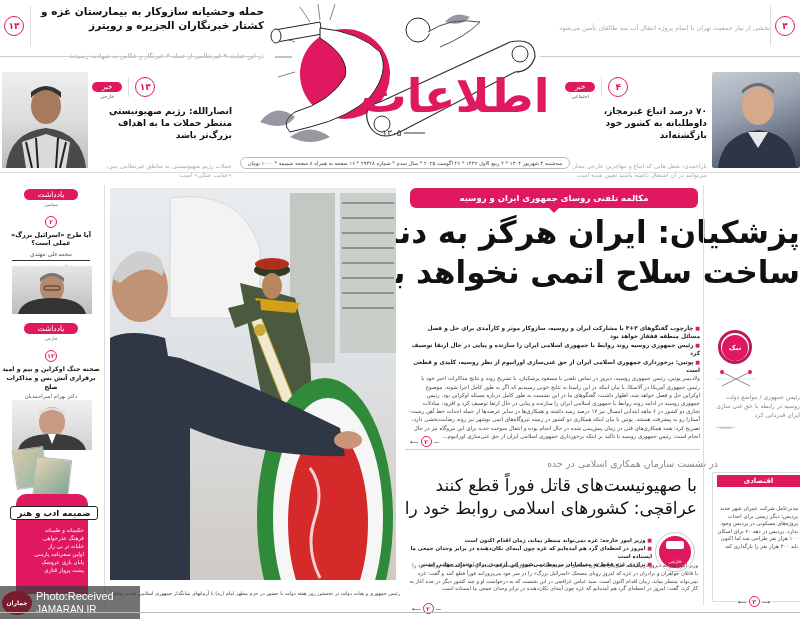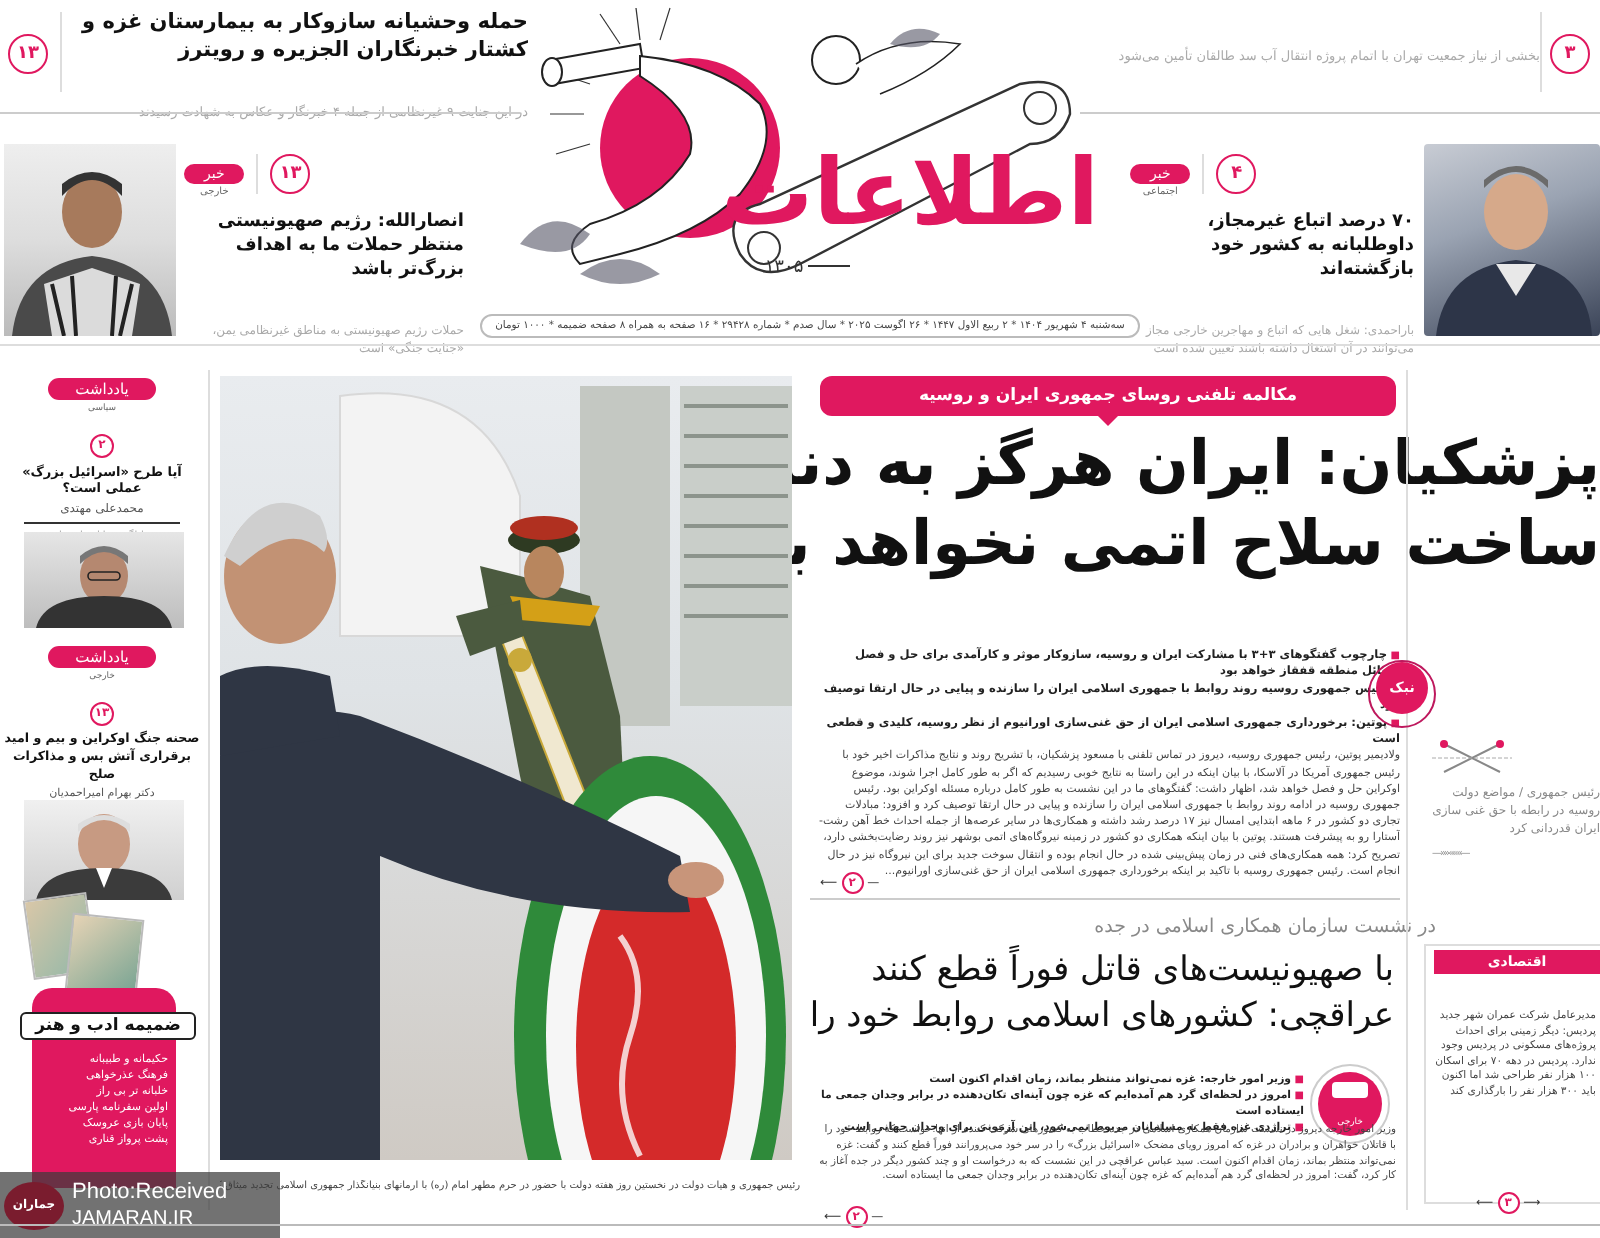--- a/index.html
+++ b/index.html
@@ -193,21 +193,21 @@
     <path d="M0 190 Q30 160 70 170 Q150 200 230 240 L235 268 Q150 270 80 240 L80 392 L0 392 Z" fill="#2f3644"></path>
     <ellipse cx="30" cy="100" rx="28" ry="34" fill="#c29274"></ellipse>
     <path d="M2 90 Q20 50 50 70 Q56 82 52 88 Q35 72 10 95 Z" fill="#cfcfcf"></path>
     <path d="M0 150 Q20 140 55 150 L60 180 L0 190 Z" fill="#2f3644"></path>
     <ellipse cx="238" cy="252" rx="14" ry="9" fill="#c8957a"></ellipse>
   </svg>
 </div>
 <div class="abs rtl" style="left:110px;top:590px;width:290px;font-size:5px;color:#444;white-space:nowrap;overflow:hidden">رئیس جمهوری و هیات دولت در نخستین روز هفته دولت با حضور در حرم مطهر امام (ره) با آرمانهای بنیانگذار جمهوری اسلامی تجدید میثاق کردند</div>
 
 <div class="abs vline" style="left:703px;top:185px;height:420px"></div>
-<div class="abs" style="left:684px;top:330px;width:34px;height:34px;border-radius:50%;border:1px solid #be185d;display:flex;align-items:flex-start;justify-content:center">
+<div class="abs" style="left:718px;top:330px;width:34px;height:34px;border-radius:50%;border:3px solid #be185d;display:flex;align-items:flex-end;justify-content:center">
   <div class="pink" style="width:26px;height:26px;border-radius:50%;display:flex;align-items:center;justify-content:center;font-size:7px;font-weight:bold">نبک</div>
 </div>
 <div class="abs" style="left:716px;top:370px;width:40px;height:18px">
   <svg width="40" height="18">
       <line x1="6" y1="2" x2="34" y2="16" stroke="#888" stroke-width="1"></line>
       <line x1="34" y1="2" x2="6" y2="16" stroke="#888" stroke-width="1"></line>
       <circle cx="6" cy="2" r="2" fill="#e0185f"></circle>
       <circle cx="34" cy="2" r="2" fill="#e0185f"></circle>
       <line x1="0" y1="9" x2="40" y2="9" stroke="#aaa" stroke-width="0.5" stroke-dasharray="2 1"></line>
     </svg>

